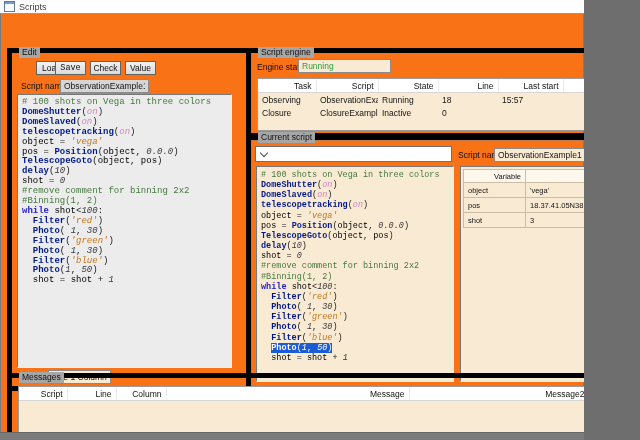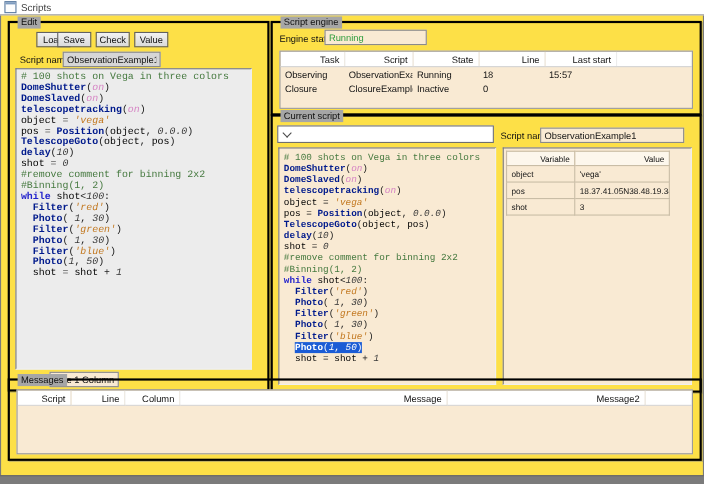--- a/index.html
+++ b/index.html
@@ -1,30 +1,30 @@
 <!DOCTYPE html>
 <html><head>
 <meta charset="utf-8">
 <style>
   html,body { margin:0; padding:0; background:#6e6e6e; }
   .window {
-    position:relative; width:640px; height:440px; background:#fde047;
+    position:relative; width:584px; height:440px; background:#f97316;
     font-family:"Liberation Sans", sans-serif; overflow:hidden;
     box-shadow: inset 0 0 0 1px #7a7a7a;
   }
   .titlebar {
     position:absolute; top:0; left:0; right:0; height:14px; background:#ffffff;
     display:flex; align-items:center; gap:4px; padding-left:4px;
     border-bottom:1px solid #979797; box-sizing:border-box;
   }
   .win-icon { width:9px; height:9px; border:1px solid #5a7aa0; background:#fdfdfd; position:relative; flex:0 0 auto; }
   .win-icon::before { content:''; position:absolute; top:0; left:0; right:0; height:2px; background:#7e9cc0; }
   .title-text { font-size:9px; color:#3f3f3f; }
 
-  .group { position:absolute; border:2px solid #000000; box-shadow:1px 1px 0 rgba(130,130,130,.45); }
+  .group { position:absolute; border:5px solid #000000; box-shadow:1px 1px 0 rgba(130,130,130,.45);margin-top:29px; }
   .group-label { position:absolute; top:-6px; left:7px; background:#a6a6a6; padding:0 3px; font-size:8.5px; line-height:11px; color:#101010; white-space:nowrap; }
 
   .btn {
     position:absolute; height:14px; width:31px; font-size:8.5px; color:#101010;
     background:linear-gradient(#f2f2f2,#dadada); border:1px solid #626262;
     display:flex; align-items:center; justify-content:center; box-sizing:border-box; cursor:default;
   }
   .lbl { position:absolute; font-size:8.5px; color:#101010; white-space:nowrap; }
 
   .tb {
@@ -77,21 +77,21 @@
 <div class="window">
 
   <div class="titlebar">
     <div class="win-icon"></div>
     <span class="title-text">Scripts</span>
   </div>
 
   <div class="group" style="left:7px; top:19px; width:234px; height:333px;">
     <span class="group-label">Edit</span>
     <div class="btn" style="left:24px;  top:8px;">Load</div>
-    <div class="btn" style="left:43px; top:8px;">Save</div>
+    <div class="btn" style="left:43px; top:8px;font-family:Liberation Mono, monospace;">Save</div>
     <div class="btn" style="left:78px; top:8px;">Check</div>
     <div class="btn" style="left:113px;top:8px;">Value</div>
 
     <span class="lbl" style="left:9px; top:28px;">Script name</span>
     <input class="tb gray" style="left: 48px; top: 26px; width: 89px;" readonly="" value="ObservationExample1">
 
     <div class="code code-left sunken" style="left:5px; top:41px; width:215px; height:274px;"><div class="code-line"><span class="line-inner"><span class="tok-comment"># 100 shots on Vega in three colors</span></span></div><div class="code-line"><span class="line-inner"><span class="tok-func">DomeShutter</span><span class="tok-p">(</span><span class="tok-const">on</span><span class="tok-p">)</span></span></div><div class="code-line"><span class="line-inner"><span class="tok-func">DomeSlaved</span><span class="tok-p">(</span><span class="tok-const">on</span><span class="tok-p">)</span></span></div><div class="code-line"><span class="line-inner"><span class="tok-func">telescopetracking</span><span class="tok-p">(</span><span class="tok-const">on</span><span class="tok-p">)</span></span></div><div class="code-line"><span class="line-inner"><span class="tok-var">object</span><span class="tok-p"> = </span><span class="tok-str">'vega'</span></span></div><div class="code-line"><span class="line-inner"><span class="tok-var">pos</span><span class="tok-p"> = </span><span class="tok-func">Position</span><span class="tok-p">(</span><span class="tok-var">object</span><span class="tok-p">, </span><span class="tok-num">0.0.0</span><span class="tok-p">)</span></span></div><div class="code-line"><span class="line-inner"><span class="tok-func">TelescopeGoto</span><span class="tok-p">(</span><span class="tok-var">object</span><span class="tok-p">, </span><span class="tok-var">pos</span><span class="tok-p">)</span></span></div><div class="code-line"><span class="line-inner"><span class="tok-func">delay</span><span class="tok-p">(</span><span class="tok-num">10</span><span class="tok-p">)</span></span></div><div class="code-line"><span class="line-inner"><span class="tok-var">shot</span><span class="tok-p"> = </span><span class="tok-num">0</span></span></div><div class="code-line"><span class="line-inner"><span class="tok-comment">#remove comment for binning 2x2</span></span></div><div class="code-line"><span class="line-inner"><span class="tok-comment">#Binning(1, 2)</span></span></div><div class="code-line"><span class="line-inner"><span class="tok-kw">while</span><span class="tok-p"> </span><span class="tok-var">shot</span><span class="tok-p">&lt;</span><span class="tok-num">100</span><span class="tok-p">:</span></span></div><div class="code-line"><span class="tok-indent">  </span><span class="line-inner"><span class="tok-func">Filter</span><span class="tok-p">(</span><span class="tok-str">'red'</span><span class="tok-p">)</span></span></div><div class="code-line"><span class="tok-indent">  </span><span class="line-inner"><span class="tok-func">Photo</span><span class="tok-p">( </span><span class="tok-num">1</span><span class="tok-p">, </span><span class="tok-num">30</span><span class="tok-p">)</span></span></div><div class="code-line"><span class="tok-indent">  </span><span class="line-inner"><span class="tok-func">Filter</span><span class="tok-p">(</span><span class="tok-str">'green'</span><span class="tok-p">)</span></span></div><div class="code-line"><span class="tok-indent">  </span><span class="line-inner"><span class="tok-func">Photo</span><span class="tok-p">( </span><span class="tok-num">1</span><span class="tok-p">, </span><span class="tok-num">30</span><span class="tok-p">)</span></span></div><div class="code-line"><span class="tok-indent">  </span><span class="line-inner"><span class="tok-func">Filter</span><span class="tok-p">(</span><span class="tok-str">'blue'</span><span class="tok-p">)</span></span></div><div class="code-line"><span class="tok-indent">  </span><span class="line-inner"><span class="tok-func">Photo</span><span class="tok-p">(</span><span class="tok-num">1</span><span class="tok-p">, </span><span class="tok-num">50</span><span class="tok-p">)</span></span></div><div class="code-line"><span class="tok-indent">  </span><span class="line-inner"><span class="tok-var">shot</span><span class="tok-p"> = </span><span class="tok-var">shot</span><span class="tok-p"> + </span><span class="tok-num">1</span></span></div></div>
 
     <span class="lbl" style="left:9px; top:320px;">Position</span>
     <input class="tb peach" style="left: 36px; top: 317px; width: 63px;" readonly="" value="Line 1 Column 1">

